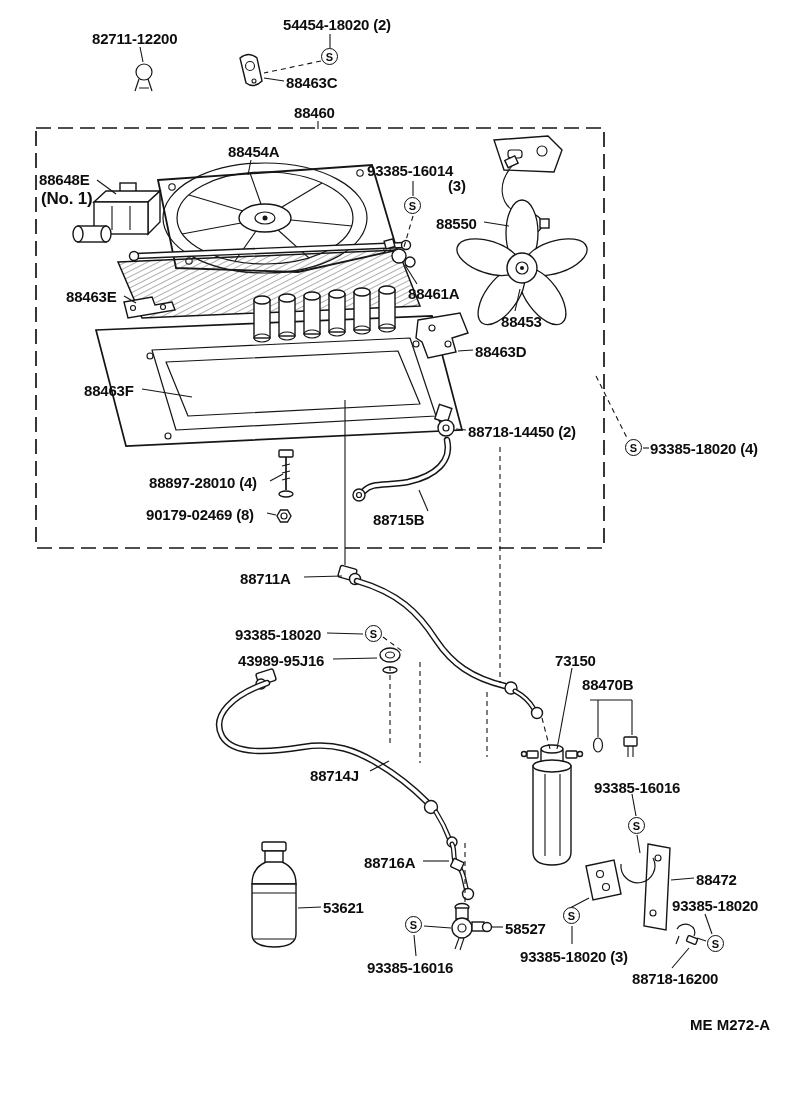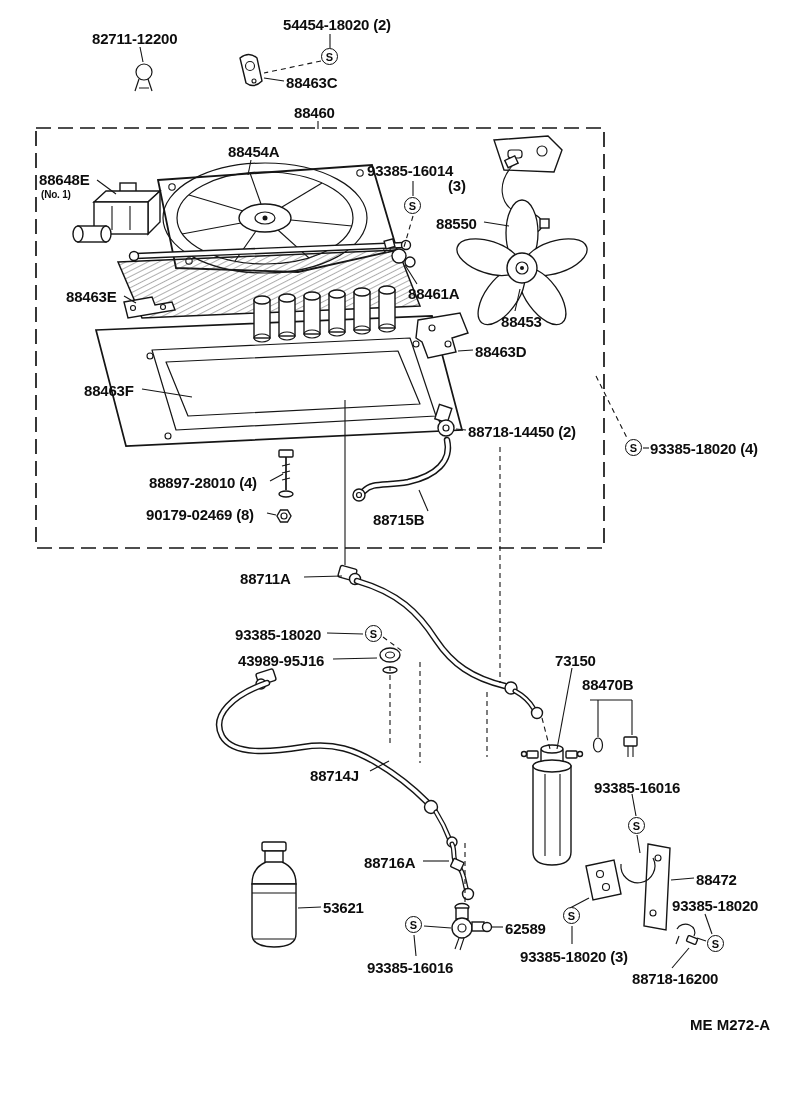--- a/index.html
+++ b/index.html
@@ -1,20 +1,20 @@
 <!DOCTYPE html>
 <html><head>
 <meta charset="utf-8">
 <style>
   html,body{margin:0;padding:0;background:#fff;}
   .page{position:relative;width:792px;height:1096px;background:#fff;overflow:hidden;
         font-family:"Liberation Sans",sans-serif;padding-left:19px;}
   .lbl{position:absolute;font-weight:bold;font-size:15px;color:#0d0d0d;
        white-space:nowrap;letter-spacing:-0.2px;}
-  .lbl.small{font-size:10px;}
+  .lbl.small{font-size:17px;}
   .scircle{position:absolute;width:17px;height:17px;border:1.6px solid #0d0d0d;border-radius:50%;
        display:flex;align-items:center;justify-content:center;font-size:11px;font-weight:bold;
        color:#0d0d0d;background:#fff;box-sizing:border-box;}
   .footer{position:absolute;font-weight:bold;font-size:15px;color:#0d0d0d;white-space:nowrap;}
   svg{position:absolute;left:0;top:0;}
   .ln{stroke:#151515;stroke-width:1.1;fill:none}
   .lnd{stroke:#151515;stroke-width:1.1;fill:none;stroke-dasharray:5 4}
   .ot{stroke:#151515;stroke-width:1.7;fill:none}
   .part{fill:#fff;stroke:#151515;stroke-width:1.4}
   .petal{fill:#fff;stroke:#151515;stroke-width:1.3}
@@ -368,21 +368,21 @@
 <div class="lbl" style="left:235px;top:626px">93385-18020</div>
 <div class="lbl" style="left:238px;top:652px">43989-95J16</div>
 <div class="lbl" style="left:555px;top:652px">73150</div>
 <div class="lbl" style="left:582px;top:676px">88470B</div>
 <div class="lbl" style="left:310px;top:767px">88714J</div>
 <div class="lbl" style="left:594px;top:779px">93385-16016</div>
 <div class="lbl" style="left:364px;top:854px">88716A</div>
 <div class="lbl" style="left:696px;top:871px">88472</div>
 <div class="lbl" style="left:323px;top:899px">53621</div>
 <div class="lbl" style="left:672px;top:897px">93385-18020</div>
-<div class="lbl" style="left:505px;top:920px">62589</div>
+<div class="lbl" style="left:505px;top:920px">58527</div>
 <div class="lbl" style="left:367px;top:959px">93385-16016</div>
 <div class="lbl" style="left:520px;top:948px">93385-18020 (3)</div>
 <div class="lbl" style="left:632px;top:970px">88718-16200</div>
 
 <div class="scircle" style="left:321px;top:48px">S</div>
 <div class="scircle" style="left:404px;top:197px">S</div>
 <div class="scircle" style="left:625px;top:439px">S</div>
 <div class="scircle" style="left:365px;top:625px">S</div>
 <div class="scircle" style="left:628px;top:817px">S</div>
 <div class="scircle" style="left:707px;top:935px">S</div>

